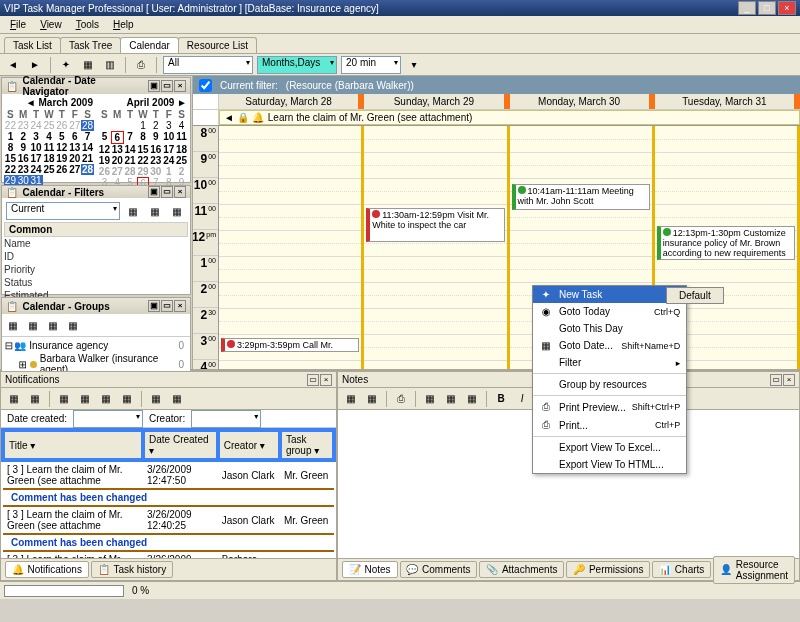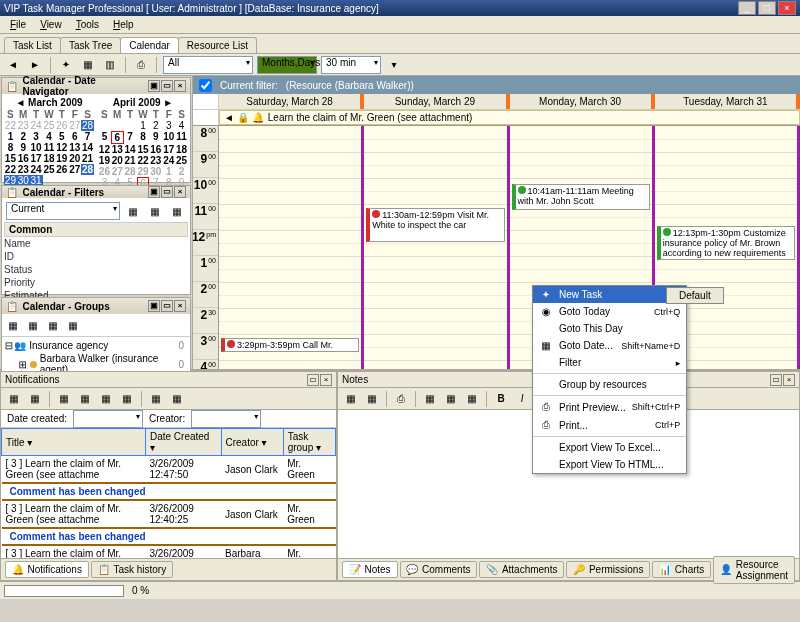--- a/index.html
+++ b/index.html
@@ -21,50 +21,50 @@
 .combo{height:18px;border:1px solid #7f9db9;background:#fff;padding:0 14px 0 4px;position:relative;min-width:60px;cursor:pointer}
 .combo::after{content:"▾";position:absolute;right:2px;top:1px;font-size:8px}
 .main{display:flex;height:293px}
 .leftcol{width:193px;display:flex;flex-direction:column;border-right:1px solid #aca899}
 .panel{border:1px solid #aca899;margin:1px;background:#fff;display:flex;flex-direction:column}
 .panel-hdr{height:16px;background:linear-gradient(#e8e5d8,#d6d2c2);display:flex;align-items:center;padding:0 4px;font-weight:bold;gap:4px}
 .panel-hdr-icons{margin-left:auto;display:flex;gap:1px}
 .panel-hdr-icons span{width:12px;height:12px;border:1px solid #888;font-size:8px;text-align:center;line-height:10px;cursor:pointer}
 .datenav{display:flex;font-size:9px}
 .month{flex:1;padding:2px}
-.month-hdr{text-align:center;font-weight:bold;padding:1px}
+.month-hdr{text-align:right;font-weight:bold;padding:1px}
 .daygrid{display:grid;grid-template-columns:repeat(7,1fr);gap:0;text-align:center}
 .daygrid .dow{font-weight:bold;color:#666}
 .daygrid .d{padding:0;cursor:pointer}
 .daygrid .d.dim{color:#aaa}
 .daygrid .d.bold{font-weight:bold}
 .daygrid .d.sel{background:#316ac5;color:#fff}
 .daygrid .d.red{border:1px solid red}
 .filters-body{padding:2px;font-size:9px}
 .filters-body .row{display:flex;padding:1px 0}
 .filters-body .label{width:60px;color:#333}
 .groups-body{font-size:9px;padding:2px;overflow:auto}
 .tree-item{display:flex;align-items:center;padding:1px 0;cursor:pointer}
 .tree-item .exp{width:10px;text-align:center}
 .tree-item .count{margin-left:auto;color:#888;padding-right:4px}
 .dot{width:7px;height:7px;border-radius:50%;margin:0 3px;display:inline-block}
 .calarea{flex:1;display:flex;flex-direction:column;background:#fff;overflow:hidden}
 .filterbar{height:18px;background:#7a96ab;color:#fff;display:flex;align-items:center;padding:0 6px;gap:8px}
 .dayheaders{display:flex;height:16px;border-bottom:1px solid #ccc}
 .timecol{width:26px;border-right:1px solid #ccc}
-.daycol{flex:1;text-align:center;border-right:4px solid #f97316;background:#ece9d8;line-height:16px}
+.daycol{flex:1;text-align:center;border-right:6px solid #f97316;background:#ece9d8;line-height:16px}
 .alldayrow{display:flex;height:16px;border-bottom:1px solid #999}
 .alldayevt{background:#fffde8;border:1px solid #c9c67a;display:flex;align-items:center;padding:0 4px;gap:3px;font-size:9px;flex:1}
 .timegrid{flex:1;display:flex;overflow:hidden;position:relative}
 .hours{width:26px;border-right:1px solid #999;background:#ece9d8}
 .hourcell{height:26px;border-bottom:1px solid #ccc;text-align:right;padding-right:2px;font-size:10px;display:flex;align-items:flex-start;justify-content:flex-end;gap:1px}
 .hourcell .h{font-size:12px;font-weight:bold}
 .hourcell .m{font-size:7px;padding-top:1px}
 .daycols{flex:1;display:flex;position:relative}
-.dcol{flex:1;border-right:3px solid #a21caf;background:#fffde8;position:relative}
+.dcol{flex:1;border-right:3px solid #eab308;background:#fffde8;position:relative}
 .dcol .halfline{position:absolute;left:0;right:0;border-bottom:1px dotted #ddd}
 .dcol .hourline{position:absolute;left:0;right:0;border-bottom:1px solid #ddd}
 .evt{position:absolute;left:2px;right:2px;background:#fff;border:1px solid #999;border-left:4px solid;font-size:9px;padding:1px 2px;overflow:hidden}
 .evt.red{border-left-color:#d03030}
 .evt.green{border-left-color:#30a030}
 .evt .ico{width:8px;height:8px;border-radius:50%;display:inline-block;margin-right:2px}
 .context{position:absolute;background:#fff;border:1px solid #888;box-shadow:2px 2px 4px rgba(0,0,0,0.3);z-index:100;min-width:130px}
 .ctx-item{display:flex;align-items:center;padding:3px 6px;cursor:pointer;gap:6px}
 .ctx-item.hl{background:#316ac5;color:#fff}
 .ctx-item .sc{margin-left:auto;font-size:9px}
@@ -73,21 +73,21 @@
 .defbtn{position:absolute;background:#ece9d8;border:1px solid #888;padding:2px 12px;cursor:pointer;z-index:100}
 .bottom{display:flex;height:212px;border-top:2px solid #aca899}
 .notif,.notes{flex:1;display:flex;flex-direction:column;border:1px solid #aca899;background:#fff}
 .sec-hdr{height:16px;background:#ece9d8;padding:0 4px;display:flex;align-items:center;border-bottom:1px solid #aca899}
 .sec-hdr .icons{margin-left:auto;display:flex;gap:1px}
 .sec-hdr .icons span{width:12px;height:12px;border:1px solid #888;font-size:8px;text-align:center;cursor:pointer}
 .sec-tb{height:22px;background:#ece9d8;display:flex;align-items:center;padding:0 4px;gap:3px;border-bottom:1px solid #aca899}
 .filterrow{height:18px;display:flex;align-items:center;padding:0 6px;gap:6px;border-bottom:1px solid #ccc}
 .ntable{flex:1;overflow:auto}
 .ntable table{width:100%;border-collapse:collapse}
-.ntable th{background:#ece9d8;border:1px solid #3b82f6;padding:2px 4px;text-align:left;font-weight:normal;font-size:10px}
+.ntable th{background:#ece9d8;border:4px solid #3b82f6;padding:2px 4px;text-align:left;font-weight:normal;font-size:10px}
 .ntable td{border-bottom:2px solid #a16207;padding:2px 4px;font-size:10px}
 .ntable .comment{color:#1040c0;font-weight:bold;padding:2px 8px}
 .bottomtabs{height:22px;background:#ece9d8;display:flex;align-items:center;padding:0 4px;border-top:1px solid #aca899;gap:2px}
 .btab{padding:2px 6px;border:1px solid #aca899;background:#fff;border-radius:2px;cursor:pointer;display:flex;align-items:center;gap:3px;font-size:10px}
 .btab.inactive{background:#ece9d8}
 .statusbar{height:18px;background:#ece9d8;border-top:1px solid #aca899;display:flex;align-items:center;padding:0 4px;gap:8px}
 .progress{width:120px;height:12px;border:1px solid #888;background:#fff}
 </style>
 </head>
 <body>
@@ -119,22 +119,22 @@
   <div class="tbtn">◄</div>
   <div class="tbtn">►</div>
   <div class="sep"></div>
   <div class="tbtn">✦</div>
   <div class="tbtn">▦</div>
   <div class="tbtn">▥</div>
   <div class="sep"></div>
   <div class="tbtn">⎙</div>
   <div class="sep"></div>
   <div class="combo" style="width:90px">All</div>
-  <div class="combo" style="width:60px;background:#4d7c0f">Months,Days</div>
-  <div class="combo" style="width:50px">30 min</div>
+  <div class="combo" style="width:80px;background:#5eead4">Months,Days</div>
+  <div class="combo" style="width:50px">20 min</div>
   <div class="tbtn">▾</div>
 </div>
 
 <div class="main">
   <div class="leftcol">
 
     <div class="panel" style="height:106px">
       <div class="panel-hdr">
         <span>📋</span>
         <span>Calendar - Date Navigator</span>
@@ -275,24 +275,24 @@
         </div>
         <div style="background:#ece9d8;padding:1px 4px;font-weight:bold;border:1px solid #ccc">Common</div>
         <div id="filter-fields">
             <div class="row">
               <div class="label">Name</div>
             </div>
             <div class="row">
               <div class="label">ID</div>
             </div>
             <div class="row">
-              <div class="label">Status</div>
+              <div class="label">Priority</div>
             </div>
             <div class="row">
-              <div class="label">Priority</div>
+              <div class="label">Status</div>
             </div>
             <div class="row">
               <div class="label">Estimated time</div>
             </div>
           </div>
       </div>
     </div>
 
     <div class="panel" style="flex:1">
       <div class="panel-hdr">

